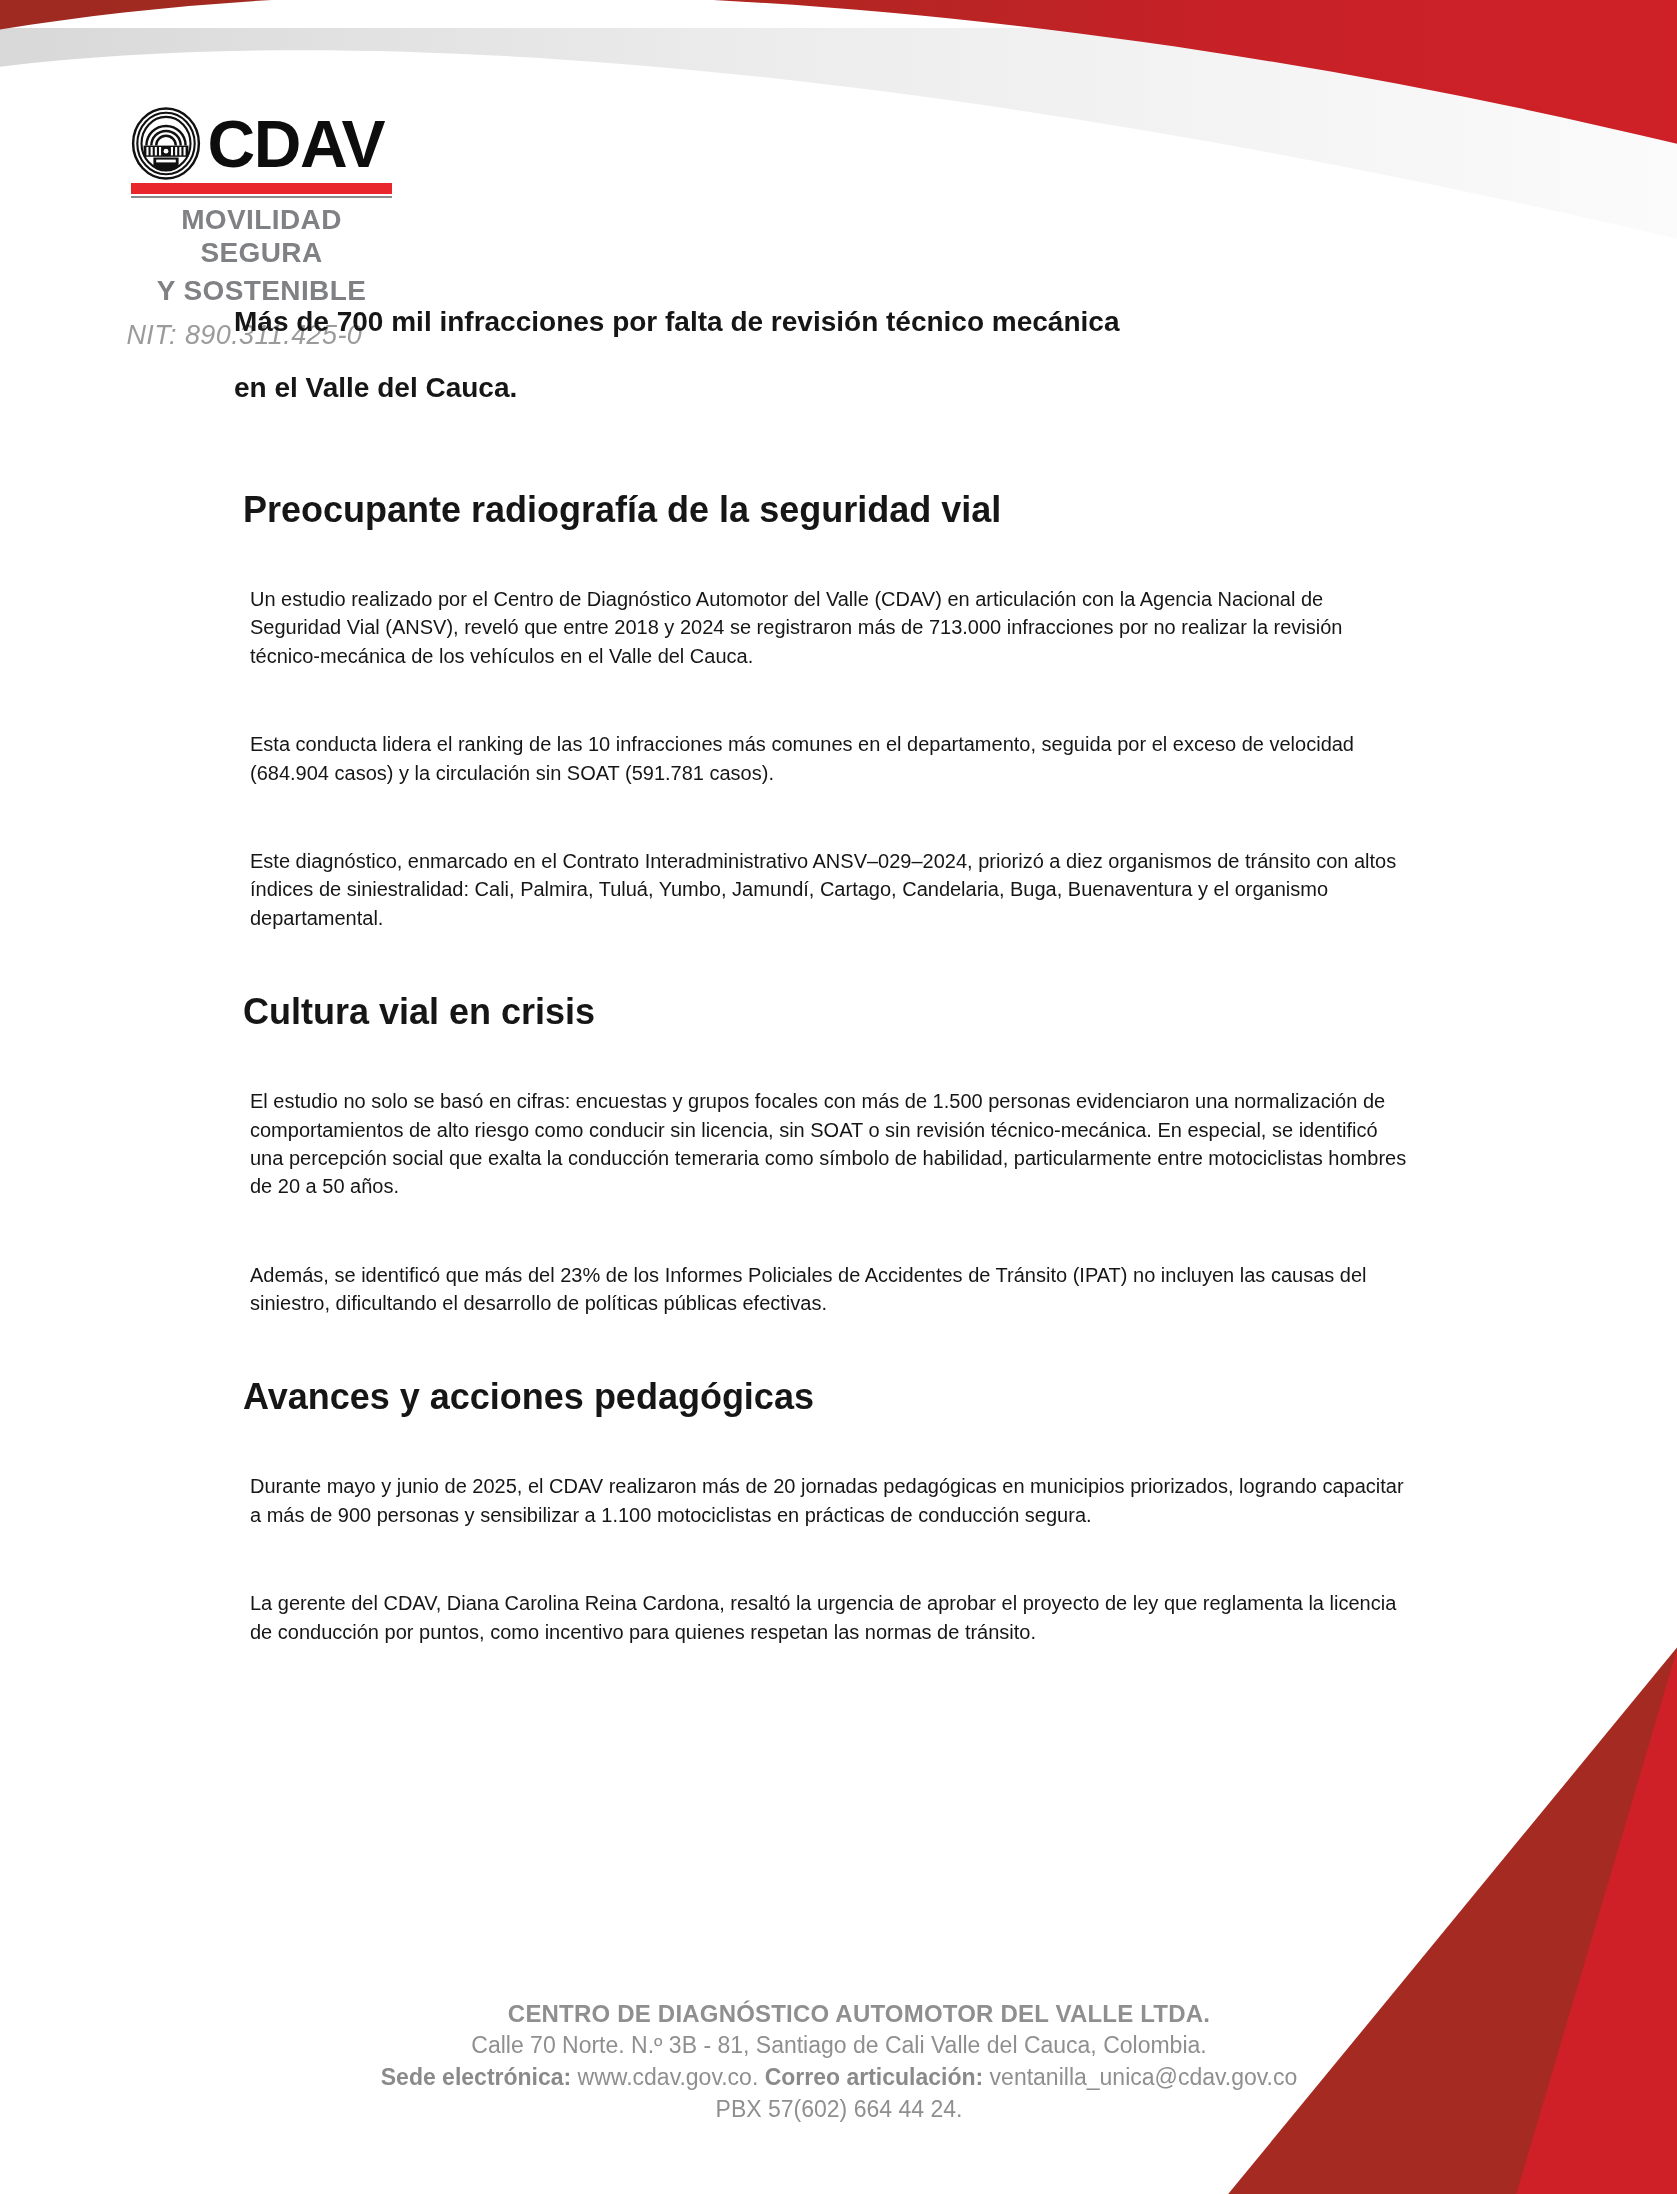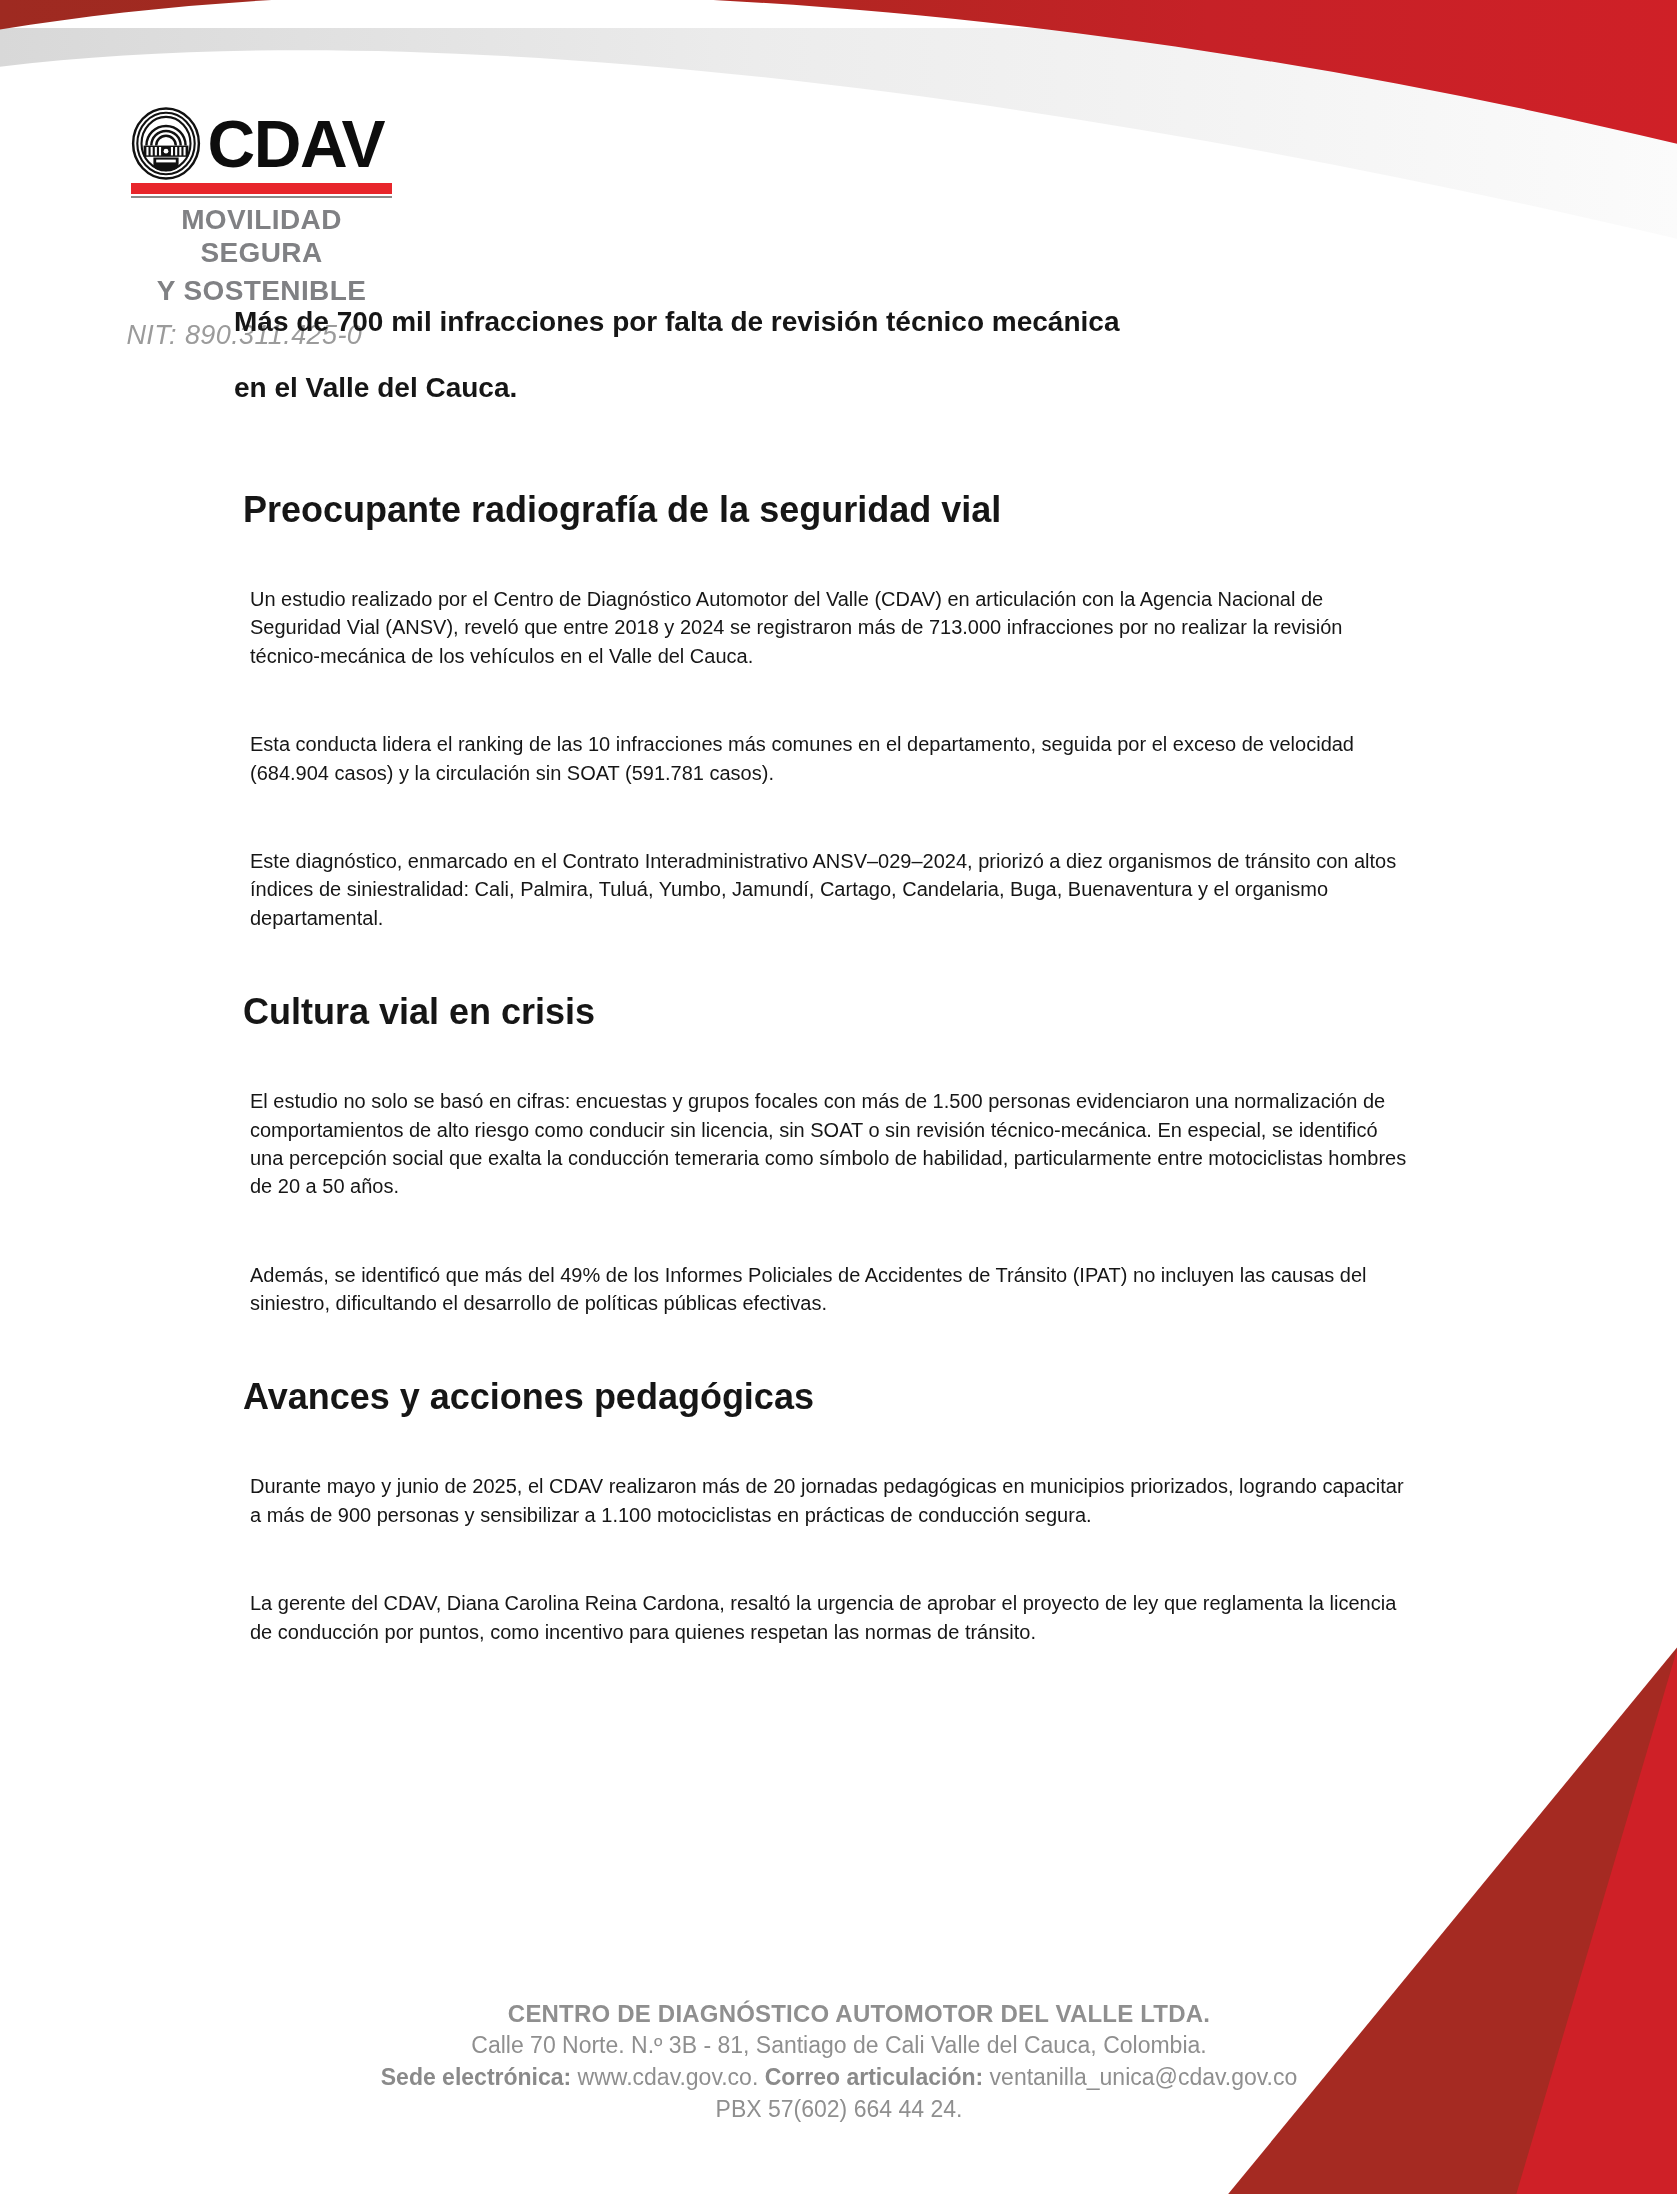--- a/index.html
+++ b/index.html
@@ -233,21 +233,21 @@
   <div class="doc-paragraph">Esta conducta lidera el ranking de las 10 infracciones más comunes en el departamento, seguida por el exceso de velocidad (684.904 casos) y la circulación sin SOAT (591.781 casos).</div>
   <div class="gap-md"></div>
   <div class="doc-paragraph">Este diagnóstico, enmarcado en el Contrato Interadministrativo ANSV–029–2024, priorizó a diez organismos de tránsito con altos índices de siniestralidad: Cali, Palmira, Tuluá, Yumbo, Jamundí, Cartago, Candelaria, Buga, Buenaventura y el organismo departamental.</div>
 
   <div class="gap-lg"></div>
 
   <div class="section-heading">Cultura vial en crisis</div>
   <div class="gap-md"></div>
   <div class="doc-paragraph">El estudio no solo se basó en cifras: encuestas y grupos focales con más de 1.500 personas evidenciaron una normalización de comportamientos de alto riesgo como conducir sin licencia, sin SOAT o sin revisión técnico-mecánica. En especial, se identificó una percepción social que exalta la conducción temeraria como símbolo de habilidad, particularmente entre motociclistas hombres de 20 a 50 años.</div>
   <div class="gap-md"></div>
-  <div class="doc-paragraph">Además, se identificó que más del 49% de los Informes Policiales de Accidentes de Tránsito (IPAT) no incluyen las causas del siniestro, dificultando el desarrollo de políticas públicas efectivas.</div>
+  <div class="doc-paragraph">Además, se identificó que más del 23% de los Informes Policiales de Accidentes de Tránsito (IPAT) no incluyen las causas del siniestro, dificultando el desarrollo de políticas públicas efectivas.</div>
 
   <div class="gap-lg"></div>
 
   <div class="section-heading">Avances y acciones pedagógicas</div>
   <div class="gap-md"></div>
   <div class="doc-paragraph">Durante mayo y junio de 2025, el CDAV realizaron más de 20 jornadas pedagógicas en municipios priorizados, logrando capacitar a más de 900 personas y sensibilizar a 1.100 motociclistas en prácticas de conducción segura.</div>
   <div class="gap-md"></div>
   <div class="doc-paragraph">La gerente del CDAV, Diana Carolina Reina Cardona, resaltó la urgencia de aprobar el proyecto de ley que reglamenta la licencia de conducción por puntos, como incentivo para quienes respetan las normas de tránsito.</div>
 
 </div>

